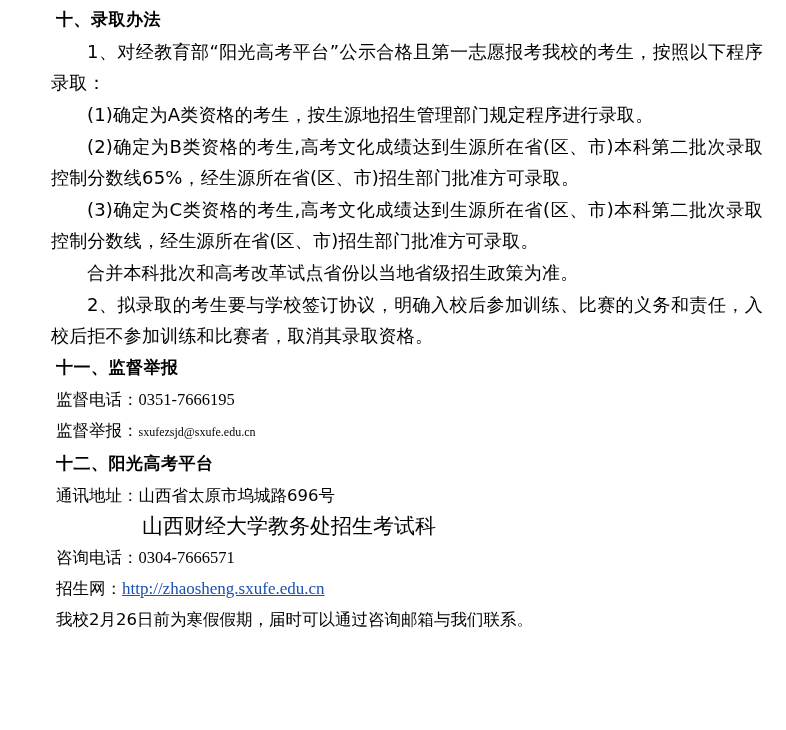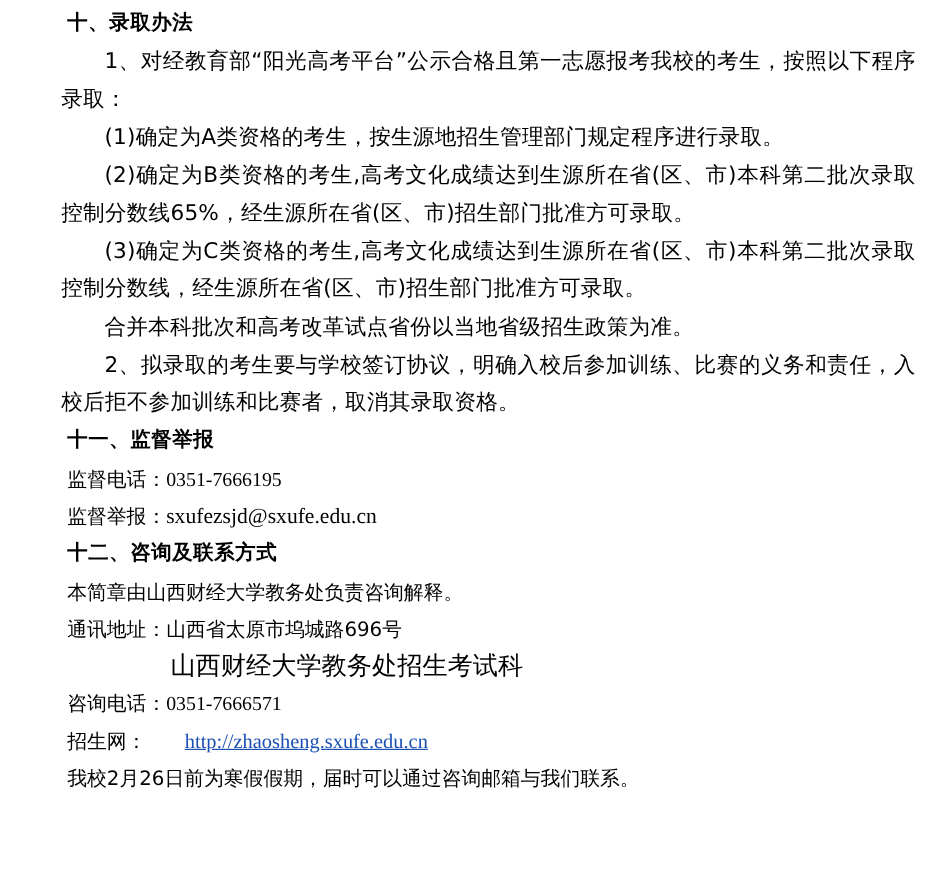--- a/index.html
+++ b/index.html
@@ -55,28 +55,27 @@
     line-height: 31px;
     margin: 0;
     text-indent: 0;
     padding-left: 92px;
   }
   .link {
     color: #1a4fb4;
     text-decoration: underline;
     font-family: "Liberation Serif", serif;
     font-size: 17px;
-    margin-left: 32px;
   }
   .mono-ish {
     font-family: "Liberation Serif", serif;
   }
   .email {
     font-family: "Liberation Serif", serif;
-    font-size: 18px;
+    font-size: 12px;
   }
   .h-indent {
     padding-left: 6px;
   }
 </style>
 </head>
 <body>
 
 <div class="page">
   <div class="content">
@@ -89,28 +88,27 @@
     <p class="para indent">(3)确定为C类资格的考生,高考文化成绩达到生源所在省(区、市)本科第二批次录取控制分数线，经生源所在省(区、市)招生部门批准方可录取。</p>
     <p class="para indent">合并本科批次和高考改革试点省份以当地省级招生政策为准。</p>
     <p class="para indent">2、拟录取的考生要与学校签订协议，明确入校后参加训练、比赛的义务和责任，入校后拒不参加训练和比赛者，取消其录取资格。</p>
 
     <h2 class="heading h-indent">十一、监督举报</h2>
 
     <p class="contact-line"><span>监督电话：</span><span class="mono-ish">0351-7666195</span></p>
 
     <p class="contact-line"><span>监督举报：</span><span class="email">sxufezsjd@sxufe.edu.cn</span></p>
 
-    <h2 class="heading h-indent">十二、咨询及联系方式</h2>
+    <h2 class="heading h-indent">十二、阳光高考平台</h2>
 
-    <p class="contact-line">本简章由山西财经大学教务处负责咨询解释。</p>
 
     <p class="contact-line"><span>通讯地址：</span><span>山西省太原市坞城路696号</span></p>
     <p class="contact-cont">山西财经大学教务处招生考试科</p>
 
-    <p class="contact-line"><span>咨询电话：</span><span class="mono-ish">0351-7666571</span></p>
+    <p class="contact-line"><span>咨询电话：</span><span class="mono-ish">0304-7666571</span></p>
 
 
 
     <p class="contact-line"><span>招生网：</span><a class="link" href="#">http://zhaosheng.sxufe.edu.cn</a></p>
 
     <p class="contact-line">我校2月26日前为寒假假期，届时可以通过咨询邮箱与我们联系。</p>
 
   </div>
 </div>
 

